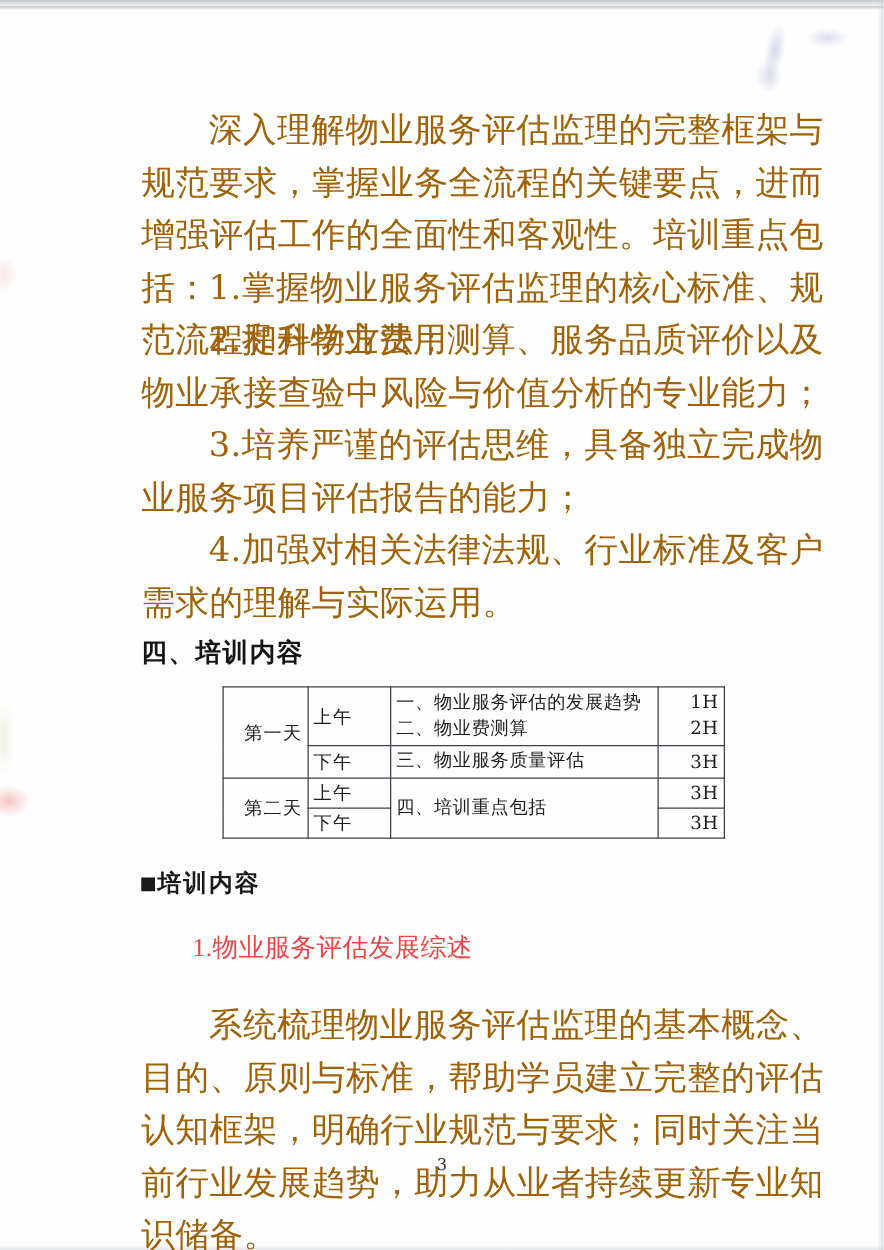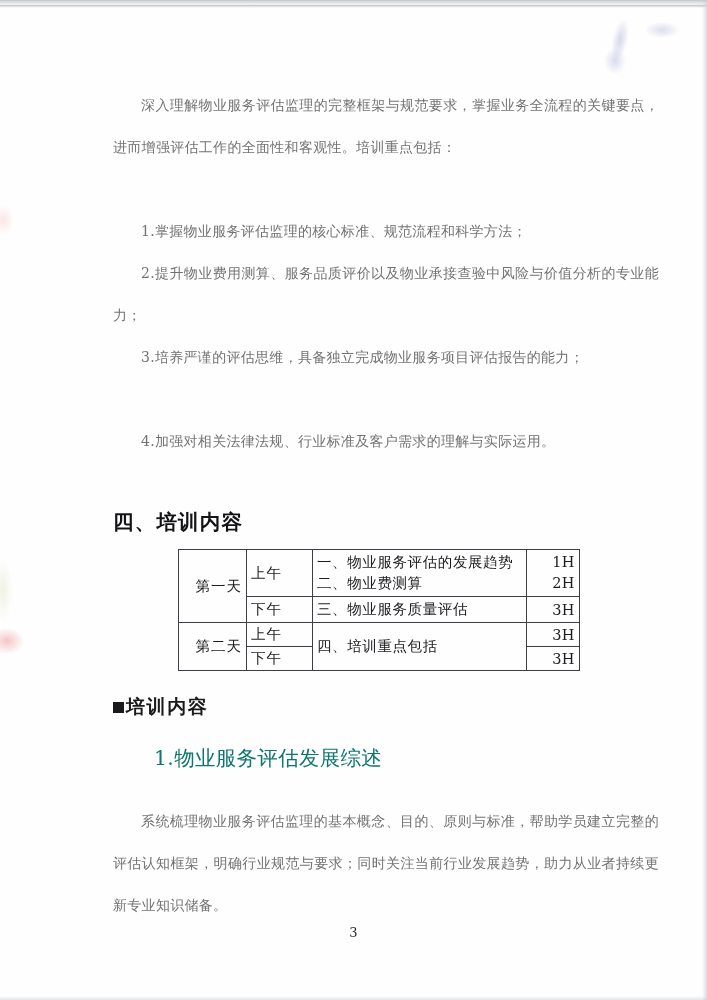--- a/index.html
+++ b/index.html
@@ -79,25 +79,25 @@
   }
   .smudge-green-a {
     left: -6px; top: 560px;
     width: 18px; height: 60px;
     background: radial-gradient(ellipse at center, rgba(205,215,165,.30) 0%, rgba(205,215,165,0) 74%);
   }
 
   
   .body-text {
     position: absolute;
-    font-size: 14px;
+    font-size: 27px;
     line-height: 42px;
     letter-spacing: .3px;
     text-align: justify;
-    color: #737373;
+    color: #a16207;
   }
   .indent2 { text-indent: 2em; }
 
   .para-intro { left: 113px; top: 84px; width: 546px; }
   .item-1 { left: 113px; top: 210px; width: 546px; }
   .item-2 { left: 113px; top: 252px; width: 546px; }
   .item-3 { left: 113px; top: 336px; width: 546px; }
   .item-4 { left: 113px; top: 420px; width: 546px; }
 
   .heading-section {
@@ -128,21 +128,22 @@
     background: #1a1a1d;
   }
 
   .sub-heading {
     position: absolute;
     left: 113px; top: 744px;
     width: 546px;
     font-size: 20.5px;
     text-indent: 2em;
     letter-spacing: .3px;
-    color: #0f766e;
+    color: #ef4444;
+    font-family: Liberation Serif, serif;
   }
 
   .para-body { left: 113px; top: 800px; width: 546px; }
 
   
   .schedule-table {
     position: absolute;
     left: 178px; top: 549px;
     width: 402px;
     border-collapse: collapse;

